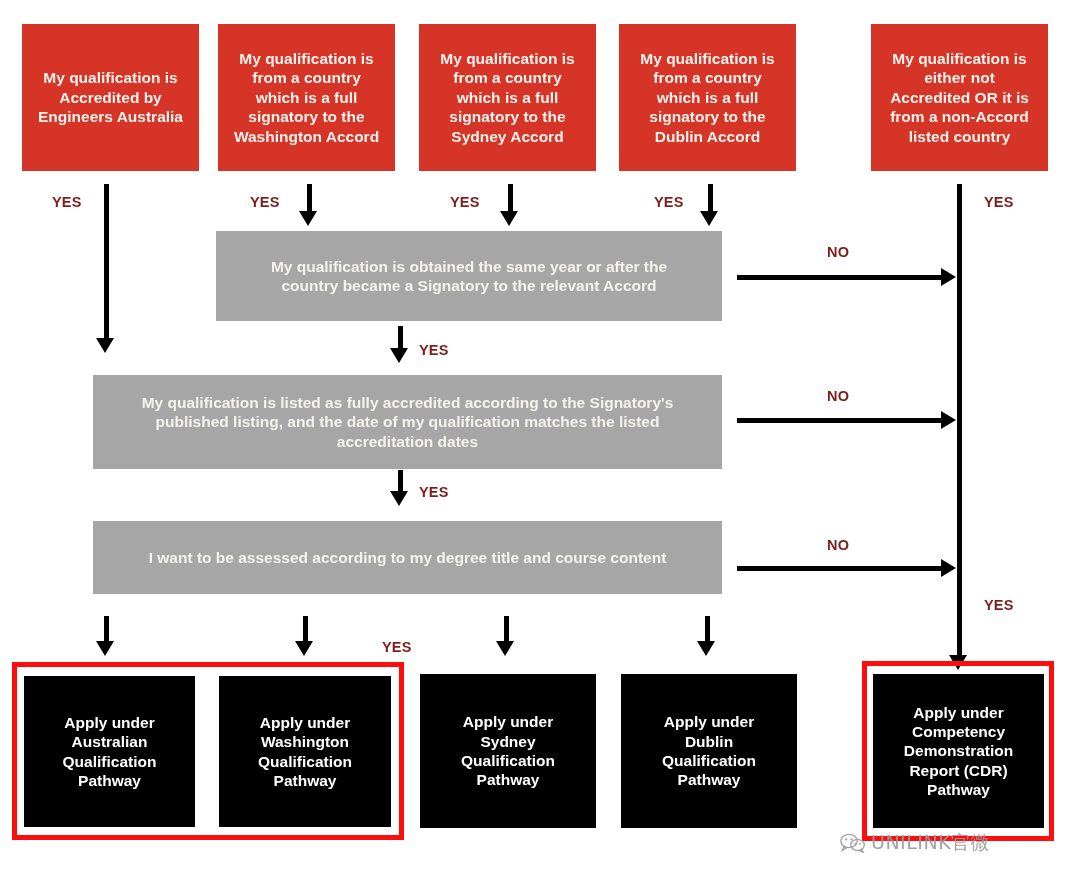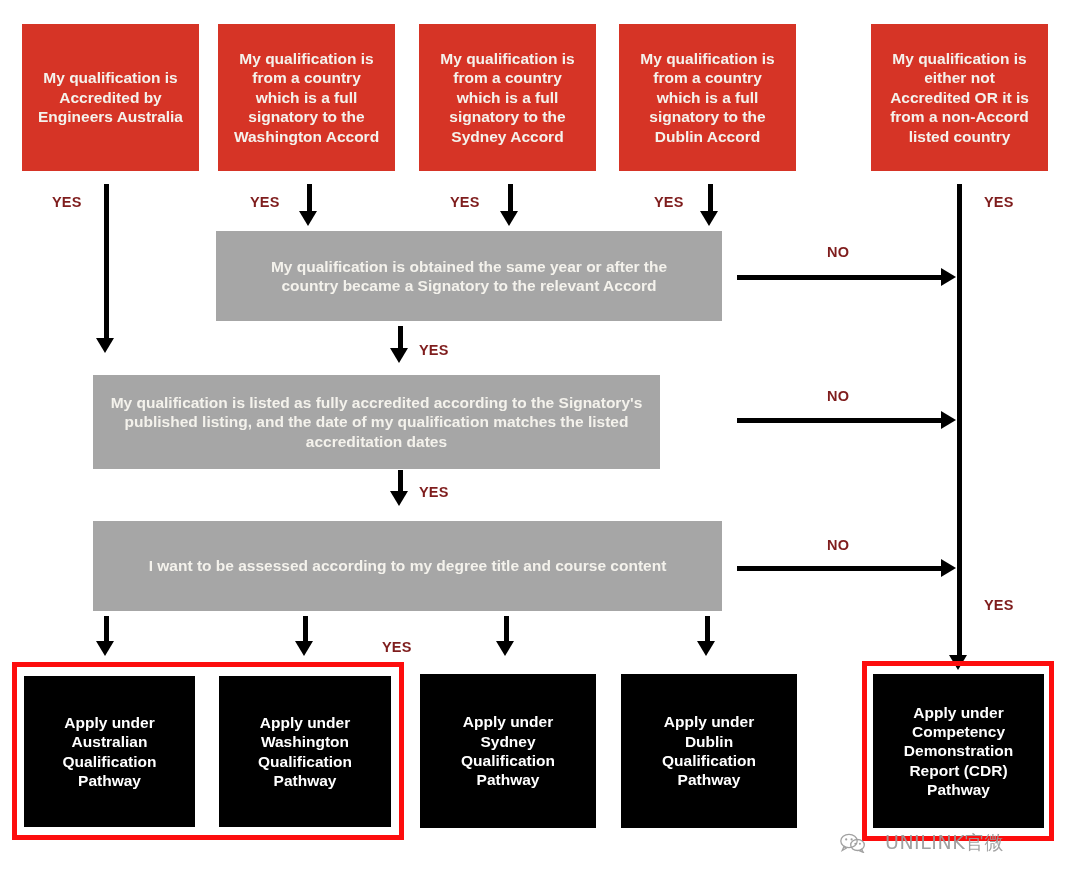--- a/index.html
+++ b/index.html
@@ -85,21 +85,21 @@
     position: absolute;
     box-sizing: border-box;
     border: 5px solid #fd0d0d;
     background: transparent;
     pointer-events: none;
   }
   .watermark {
     position: absolute;
     display: flex;
     align-items: center;
-    gap: 19px;
+    gap: 5px;
     color: #9a9a9a;
     font-size: 19px;
     font-weight: normal;
     opacity: .92;
   }
   .watermark .wm-text {
     font-family: "DejaVu Sans", sans-serif;
     letter-spacing: .5px;
   }
 </style>
@@ -174,35 +174,35 @@
   </div>
 
   <div class="hline" style="left:737px; top:275px; width:206px;"></div>
   <div class="arrow-right" style="left:941px; top:268px;"></div>
   <div class="edge-label" style="left:827px; top:244px;">NO</div>
 
   <div class="vline" style="left:398px; top:326px; height:25px;"></div>
   <div class="arrow-down" style="left:390px; top:348px;"></div>
   <div class="edge-label" style="left:419px; top:342px;">YES</div>
 
-  <div class="node gray" style="left:93px; top:375px; width:567px; height:94px;">
+  <div class="node gray" style="left:93px; top:375px; width:629px; height:94px;">
     <span>My qualification is listed as fully accredited according to the Signatory's
 published listing, and the date of my qualification matches the listed
 accreditation dates</span>
   </div>
 
   <div class="hline" style="left:737px; top:418px; width:206px;"></div>
   <div class="arrow-right" style="left:941px; top:411px;"></div>
   <div class="edge-label" style="left:827px; top:388px;">NO</div>
 
   <div class="vline" style="left:398px; top:470px; height:25px;"></div>
   <div class="arrow-down" style="left:390px; top:491px;"></div>
   <div class="edge-label" style="left:419px; top:484px;">YES</div>
 
-  <div class="node gray" style="left:93px; top:521px; width:629px; height:90px;">
+  <div class="node gray" style="left:93px; top:521px; width:629px; height:73px;">
     <span>I want to be assessed according to my degree title and course content</span>
   </div>
 
   <div class="hline" style="left:737px; top:566px; width:206px;"></div>
   <div class="arrow-right" style="left:941px; top:559px;"></div>
   <div class="edge-label" style="left:827px; top:537px;">NO</div>
 
   <div class="vline" style="left:104px; top:616px; height:28px;"></div>
   <div class="arrow-down" style="left:96px; top:641px;"></div>
 

